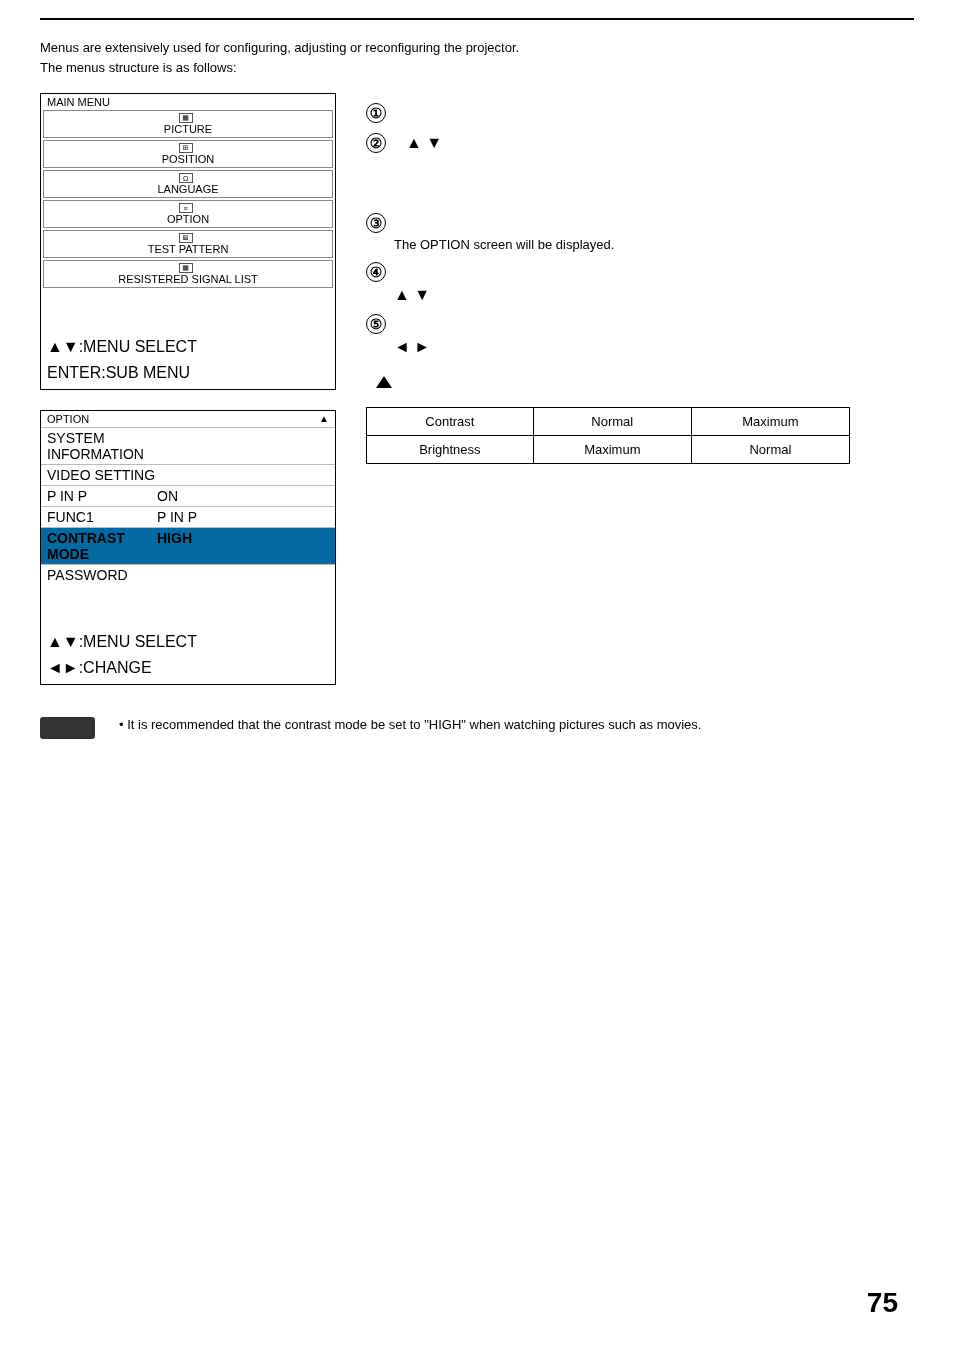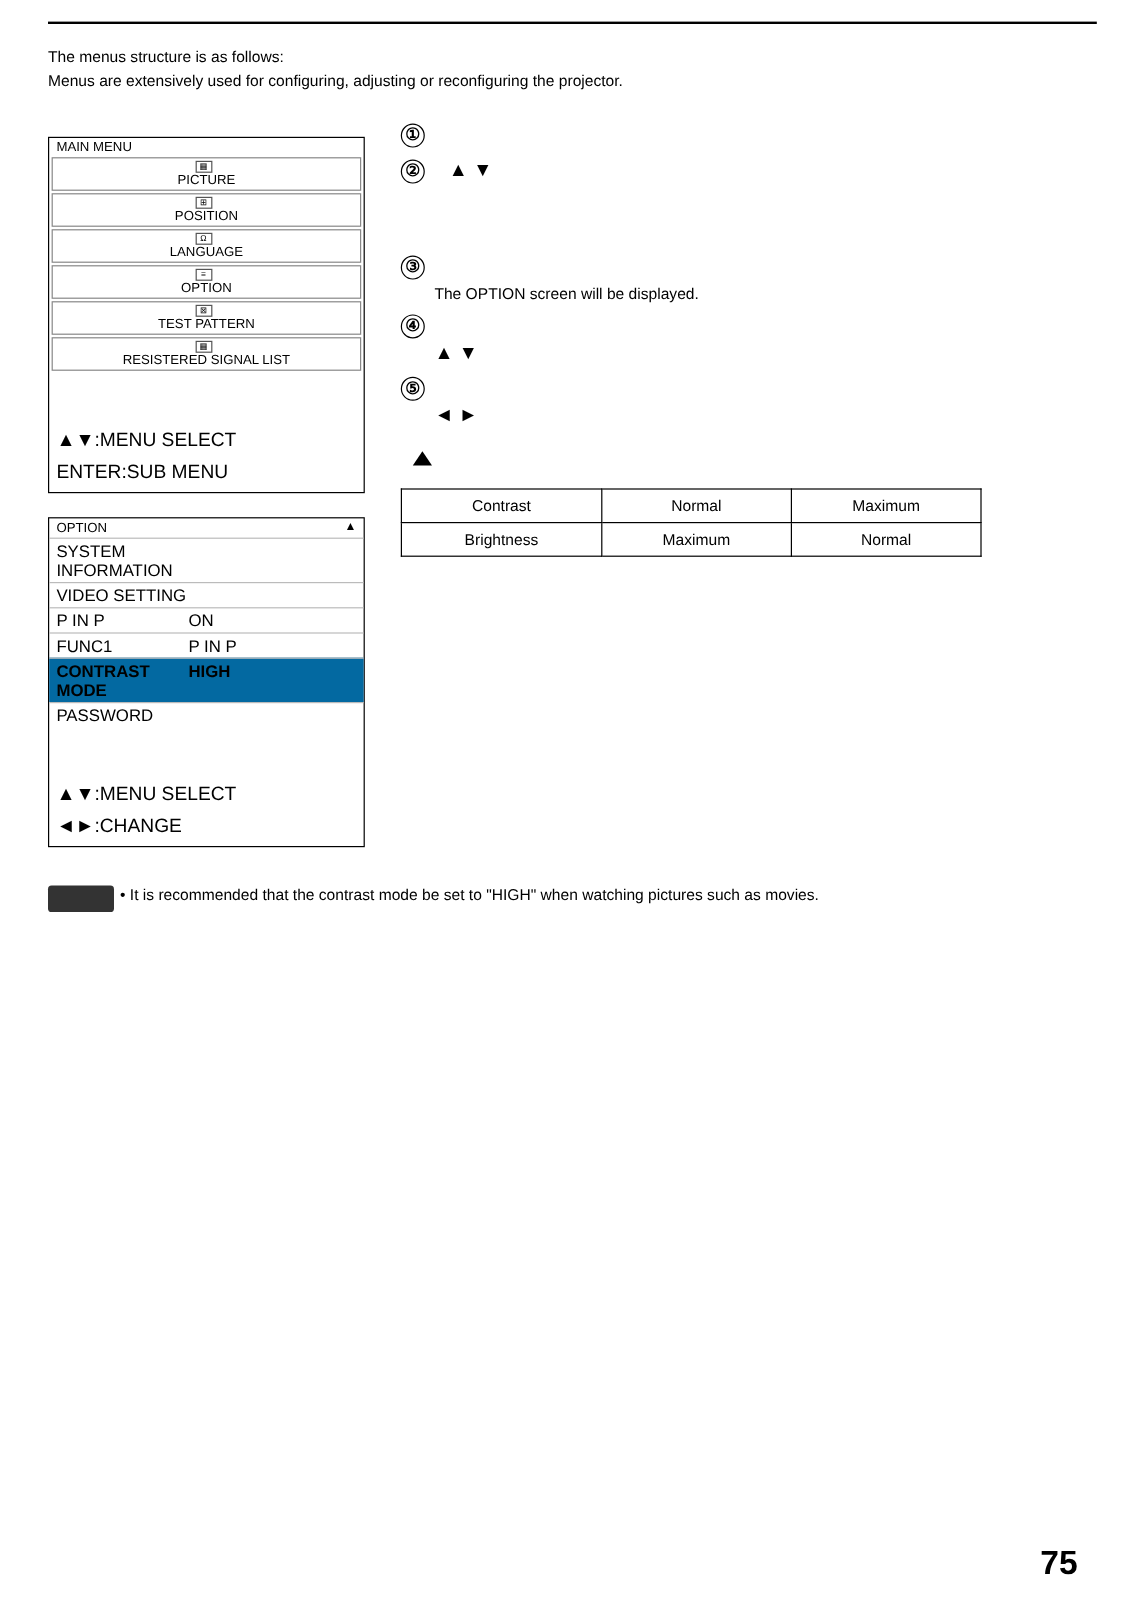--- a/index.html
+++ b/index.html
@@ -27,23 +27,22 @@
       line-height: 1.5;
     }
 
     .two-column {
       display: flex;
       gap: 30px;
       align-items: flex-start;
     }
 
     .left-col {
-      width: 264px;
+      width: 296px;
       flex-shrink: 0;
-      margin-top: 21px;
     }
 
     .right-col {
       flex: 1;
     }
 
     
     .menu-box {
       border: 1px solid #000;
       margin-bottom: 20px;
@@ -177,21 +176,21 @@
       border-bottom: 12px solid #000;
       display: inline-block;
       margin-left: 10px;
     }
 
     
     .note-section {
       display: flex;
       align-items: flex-start;
       margin-top: 30px;
-      gap: 5px;
+      gap: 24px;
     }
 
     .note-badge {
       width: 55px;
       height: 22px;
       background: #333;
       border-radius: 3px;
       flex-shrink: 0;
       margin-top: 2px;
     }
@@ -235,22 +234,22 @@
     }
   </style>
 </head>
 <body>
 
 <div class="top-rule"></div>
 
 <div class="page-content">
 
   <div class="intro-text">
+    <div>Menus are extensively used for configuring, adjusting or reconfiguring the projector.</div>
     <div>The menus structure is as follows:</div>
-    <div>Menus are extensively used for configuring, adjusting or reconfiguring the projector.</div>
   </div>
 
   <div class="two-column">
 
     <div class="left-col">
 
       <div class="menu-box">
         <div class="menu-box-title">MAIN MENU</div>
         <div class="menu-item">
           <span class="menu-icon">▦</span>

